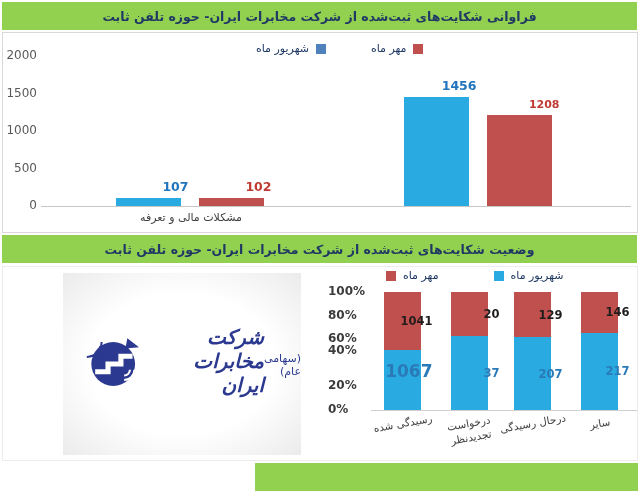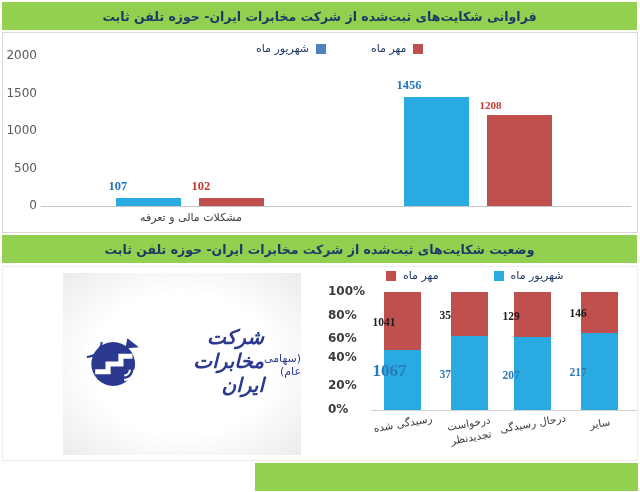--- a/index.html
+++ b/index.html
@@ -39,21 +39,21 @@
     color:#2b3990;font-size:20px;font-weight:bold;direction:rtl;margin-top:-6px;
   }
   #logo-sub{color:#2b3990;font-size:11px;direction:rtl;margin-top:2px;}
   #chart2-legend{position:absolute;left:383px;top:2px;display:flex;gap:55px;align-items:center;}
   .legend-item2{display:flex;align-items:center;gap:7px;font-size:11px;color:#1f3864;direction:ltr;}
   #chart2-baseline{position:absolute;left:368px;width:266px;top:143px;height:1px;background:#d0d0d0;}
   #chart2-plot{position:absolute;left:375px;top:25px;width:261px;height:118px;}
   .ytick1{position:absolute;left:0;width:34px;text-align:right;font-size:12px;color:#595959;}
   .ytick2{position:absolute;left:325px;width:40px;font-size:12px;font-weight:600;color:#3b3b3b;}
   .bar{position:absolute;}
-  .bar-val{position:absolute;text-align:left;font-weight:bold;font-family:Liberation Serif, serif;}
+  .bar-val{position:absolute;text-align:right;font-weight:bold;}
   .cat1{position:absolute;top:178px;width:220px;text-align:center;font-size:11px;color:#3f3f3f;direction:rtl;}
   .cat2{
     position:absolute;top:150px;width:96px;text-align:center;font-size:10.5px;color:#3f3f3f;
     direction:rtl;transform:rotate(-10deg);transform-origin:center;white-space:pre-line;line-height:1.3;
   }
   #green-strip{position:absolute;left:255px;top:463px;width:383px;height:28px;background:#92d050;}
 </style>
 </head>
 <body>
 
@@ -123,33 +123,33 @@
     </div>
   <div id="chart2-baseline"></div>
   <div id="chart2-plot">
       <div class="bar" style="left: 6px; bottom: 0px; width: 37px; height: 59.7px; background: rgb(41, 171, 226);"></div>
       <div class="bar" style="left: 6px; bottom: 59.7px; width: 37px; height: 58.3px; background: rgb(192, 80, 77);"></div>
       <div class="bar-val" style="left: -5.5px; bottom: 29px; width: 60px; color: rgb(42, 122, 184); font-size: 17px;">1067</div>
       <div class="bar-val" style="left: -5.5px; bottom: 81.8639px; width: 60px; color: rgb(32, 28, 28); font-size: 11.5px;">1041</div>
       <div class="bar" style="left: 73px; bottom: 0px; width: 37px; height: 74px; background: rgb(41, 171, 226);"></div>
       <div class="bar" style="left: 73px; bottom: 74px; width: 37px; height: 44px; background: rgb(192, 80, 77);"></div>
       <div class="bar-val" style="left: 61.5px; bottom: 30px; width: 60px; color: rgb(42, 122, 184); font-size: 11.5px;">37</div>
-      <div class="bar-val" style="left: 61.5px; bottom: 89px; width: 60px; color: rgb(32, 28, 28); font-size: 11.5px;">35</div>
+      <div class="bar-val" style="left: 61.5px; bottom: 89px; width: 60px; color: rgb(32, 28, 28); font-size: 11.5px;">20</div>
       <div class="bar" style="left: 136px; bottom: 0px; width: 37px; height: 72.7px; background: rgb(41, 171, 226);"></div>
       <div class="bar" style="left: 136px; bottom: 72.7px; width: 37px; height: 45.3px; background: rgb(192, 80, 77);"></div>
       <div class="bar-val" style="left: 124.5px; bottom: 29.3482px; width: 60px; color: rgb(42, 122, 184); font-size: 11.5px;">207</div>
       <div class="bar-val" style="left: 124.5px; bottom: 88.3482px; width: 60px; color: rgb(32, 28, 28); font-size: 11.5px;">129</div>
       <div class="bar" style="left: 203px; bottom: 0px; width: 37px; height: 77.3px; background: rgb(41, 171, 226);"></div>
       <div class="bar" style="left: 203px; bottom: 77.3px; width: 37px; height: 40.7px; background: rgb(192, 80, 77);"></div>
       <div class="bar-val" style="left: 191.5px; bottom: 31.6359px; width: 60px; color: rgb(42, 122, 184); font-size: 11.5px;">217</div>
       <div class="bar-val" style="left: 191.5px; bottom: 90.6359px; width: 60px; color: rgb(32, 28, 28); font-size: 11.5px;">146</div>
     </div>
 <div class="ytick2" style="top: 135px;">0%</div>
     <div class="ytick2" style="top: 111.4px;">20%</div>
-    <div class="ytick2" style="top: 83px;">40%</div>
+    <div class="ytick2" style="top: 76px;">40%</div>
     <div class="ytick2" style="top: 64.2px;">60%</div>
     <div class="ytick2" style="top: 40.6px;">80%</div>
     <div class="ytick2" style="top: 17px;">100%</div>
     <div class="cat2" style="left: 351.5px;">رسیدگی شده</div>
     <div class="cat2" style="left: 418.5px;">درخواست
 تجدیدنظر</div>
     <div class="cat2" style="left: 481.5px;">درحال رسیدگی</div>
     <div class="cat2" style="left: 548.5px;">سایر</div>
   </div>
 

